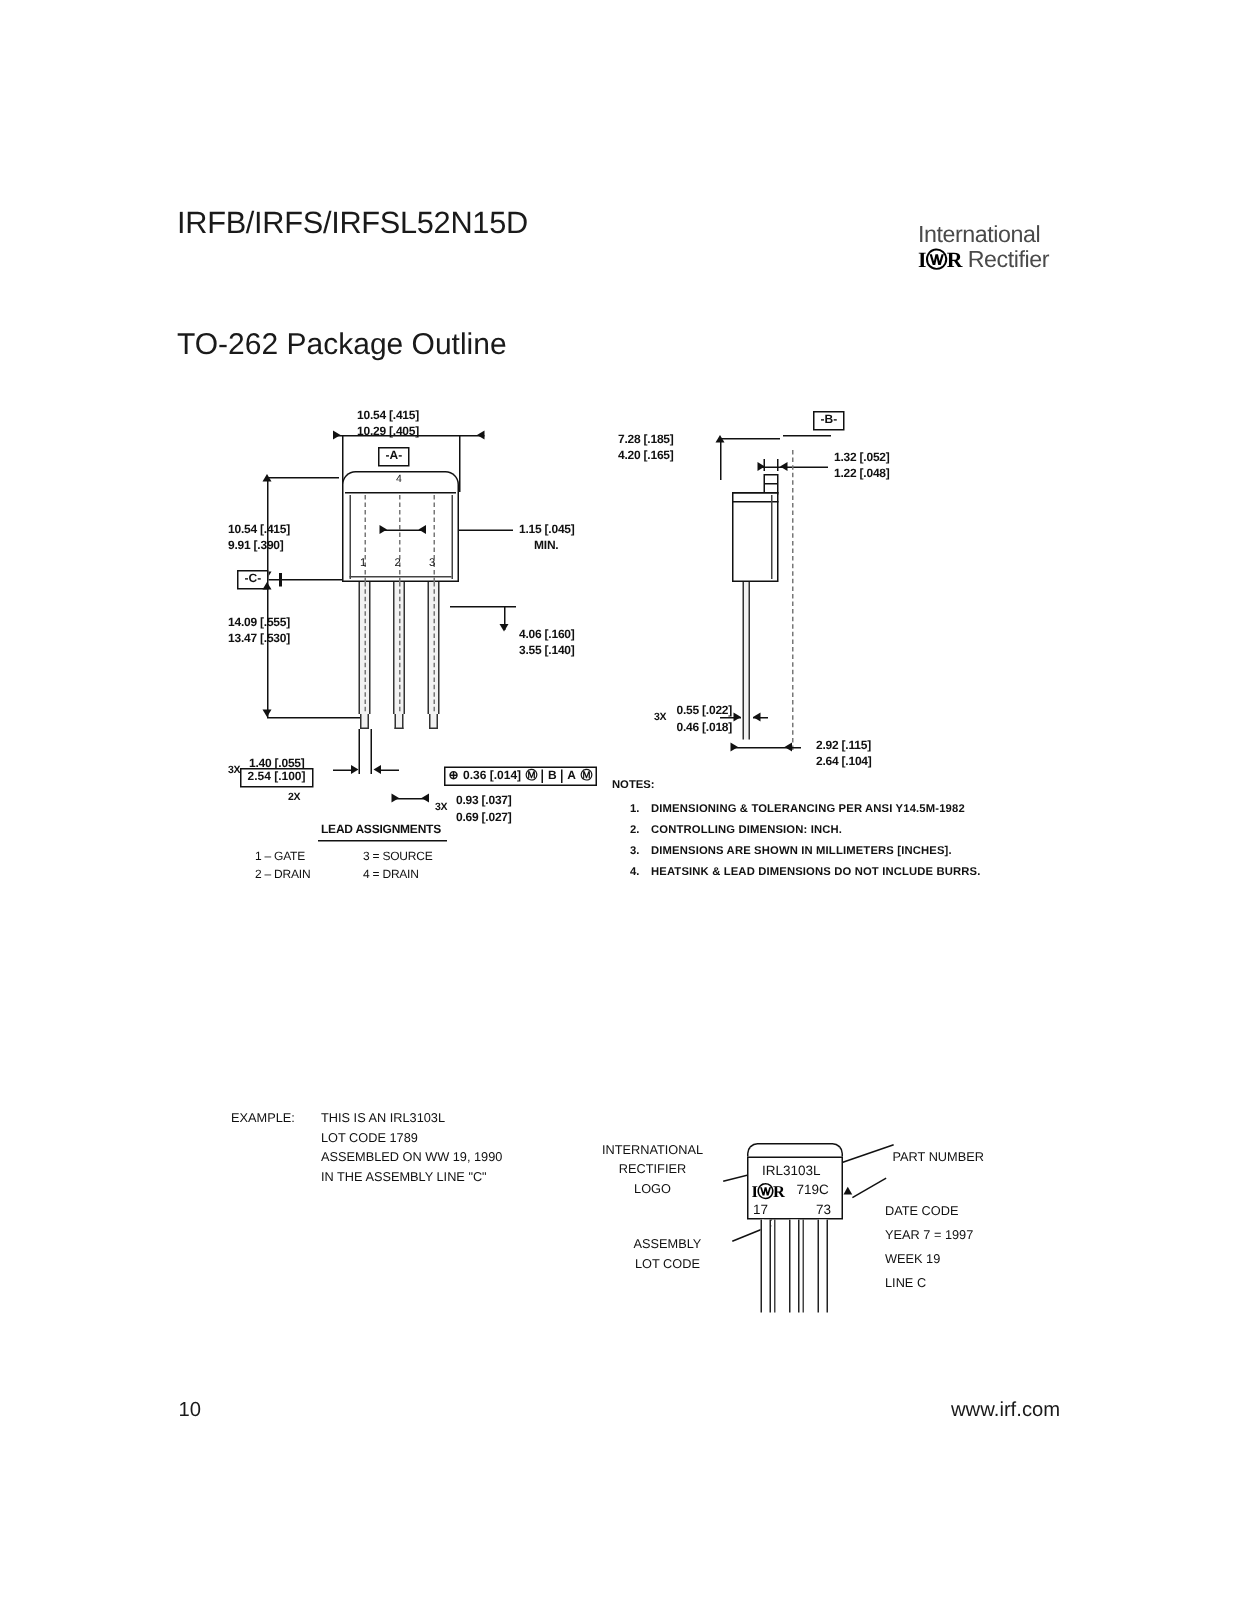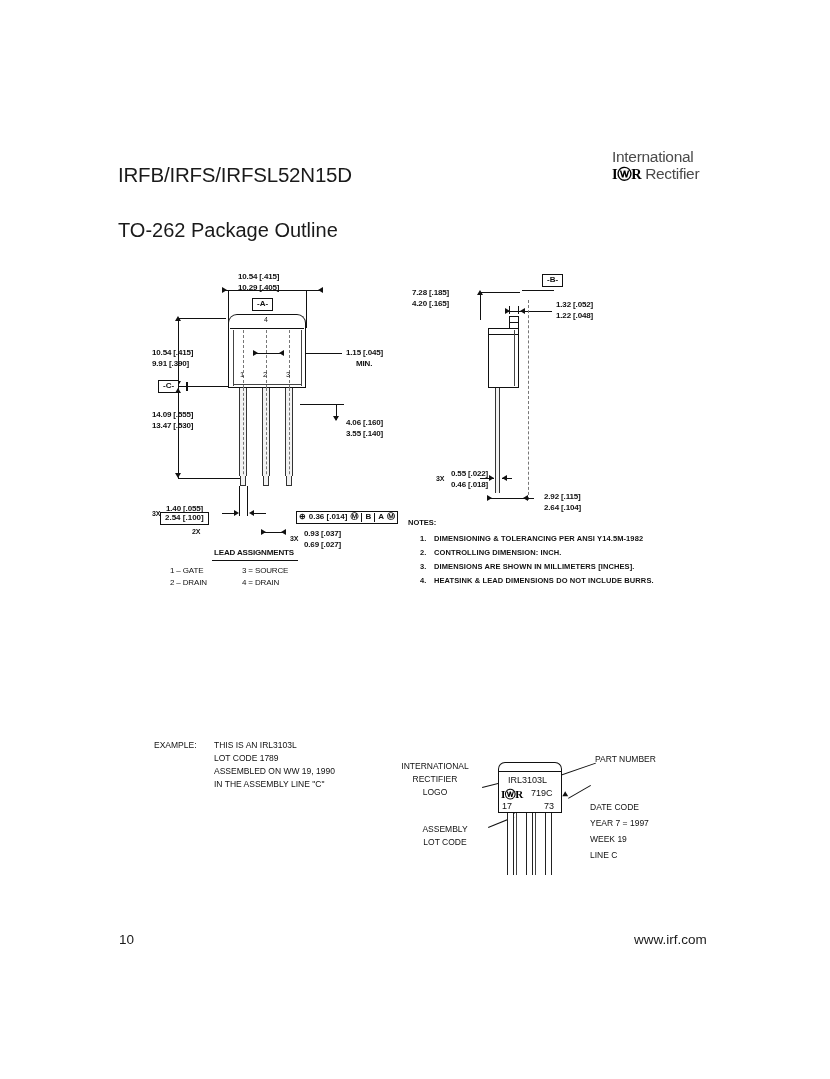--- a/index.html
+++ b/index.html
@@ -19,21 +19,21 @@
     position: absolute;
     left: 0; top: 0;
     width: 830px;
     height: 1079px;
     background: #ffffff;
   }
 
   
   .doc-title {
     position: absolute;
-    left: 118px; top: 163px;
+    left: 118px; top: 137px;
     font-size: 20.5px;
     letter-spacing: -0.2px;
     color: #1a1a1a;
     white-space: nowrap;
   }
   .ir-logo {
     position: absolute;
     left: 612px; top: 149px;
     width: 108px;
     text-align: left;
@@ -395,21 +395,21 @@
     <div class="mk-lbl c" style="left:240px; top:38px; width:90px;">RECTIFIER</div>
     <div class="mk-lbl c" style="left:240px; top:51px; width:90px;">LOGO</div>
     <div class="ptr" style="left:332px; top:52px; width:30px; transform:rotate(-14deg);"></div>
     <div class="arrR" style="left:356px; top:44px; transform:rotate(-14deg);"></div>
 
     <div class="mk-lbl c" style="left:250px; top:88px; width:90px;">ASSEMBLY</div>
     <div class="mk-lbl c" style="left:250px; top:101px; width:90px;">LOT CODE</div>
     <div class="ptr" style="left:338px; top:92px; width:28px; transform:rotate(-22deg);"></div>
     <div class="arrR" style="left:360px; top:76px; transform:rotate(-22deg);"></div>
 
-    <div class="mk-lbl" style="left:445px; top:18px;">PART NUMBER</div>
+    <div class="mk-lbl" style="left:445px; top:30px;">PART NUMBER</div>
     <div class="ptr" style="left:404px; top:42px; width:44px; transform:rotate(-19deg);"></div>
     <div class="arrL" style="left:400px; top:39px; transform:rotate(-19deg);"></div>
 
     <div class="mk-lbl" style="left:440px; top:66px;">DATE CODE</div>
     <div class="mk-lbl" style="left:440px; top:82px;">YEAR 7 = 1997</div>
     <div class="mk-lbl" style="left:440px; top:98px;">WEEK 19</div>
     <div class="mk-lbl" style="left:440px; top:114px;">LINE C</div>
     <div class="ptr" style="left:418px; top:63px; width:26px; transform:rotate(-30deg);"></div>
     <div class="arrL" style="left:412px; top:57px; transform:rotate(-30deg);"></div>
 

